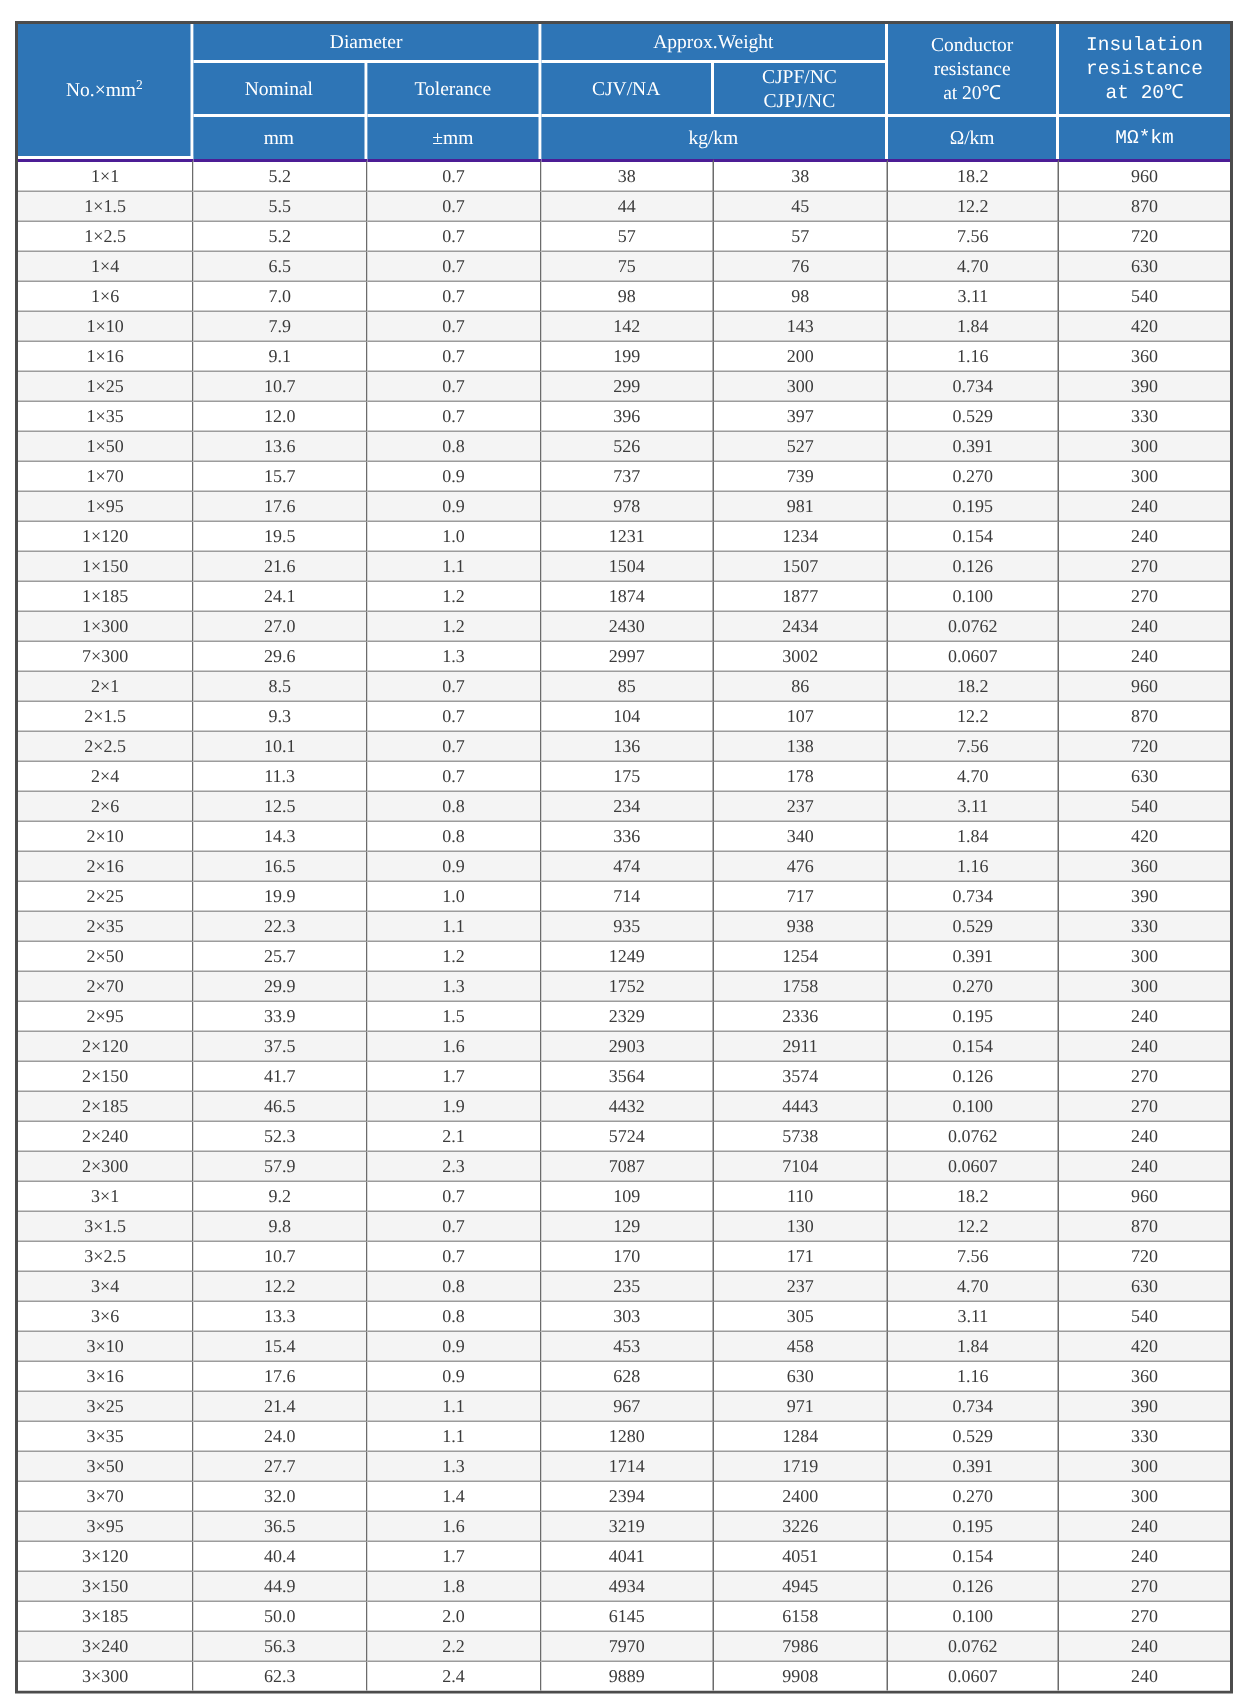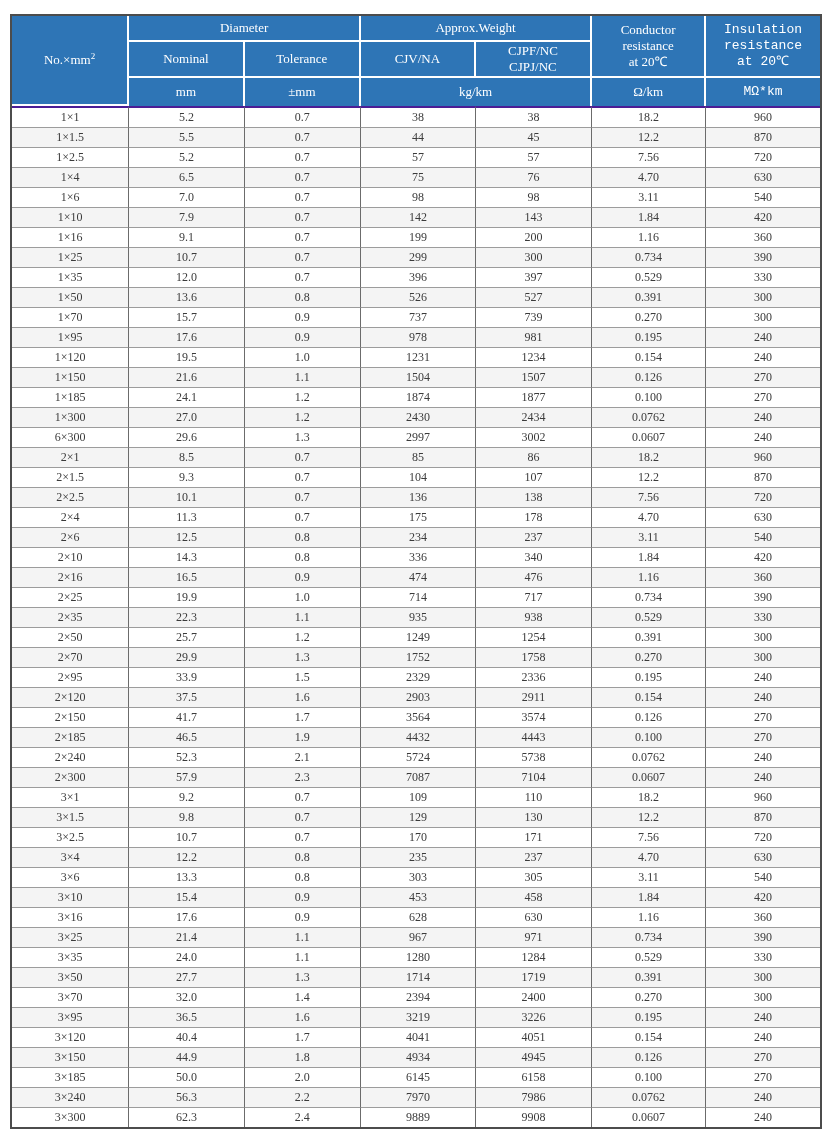--- a/index.html
+++ b/index.html
@@ -242,21 +242,21 @@
         <tr>
           <td>1×300</td>
           <td>27.0</td>
           <td>1.2</td>
           <td>2430</td>
           <td>2434</td>
           <td>0.0762</td>
           <td>240</td>
         </tr>
         <tr>
-          <td>6×300</td>
+          <td>7×300</td>
           <td>29.6</td>
           <td>1.3</td>
           <td>2997</td>
           <td>3002</td>
           <td>0.0607</td>
           <td>240</td>
         </tr>
         <tr>
           <td>2×1</td>
           <td>8.5</td>

